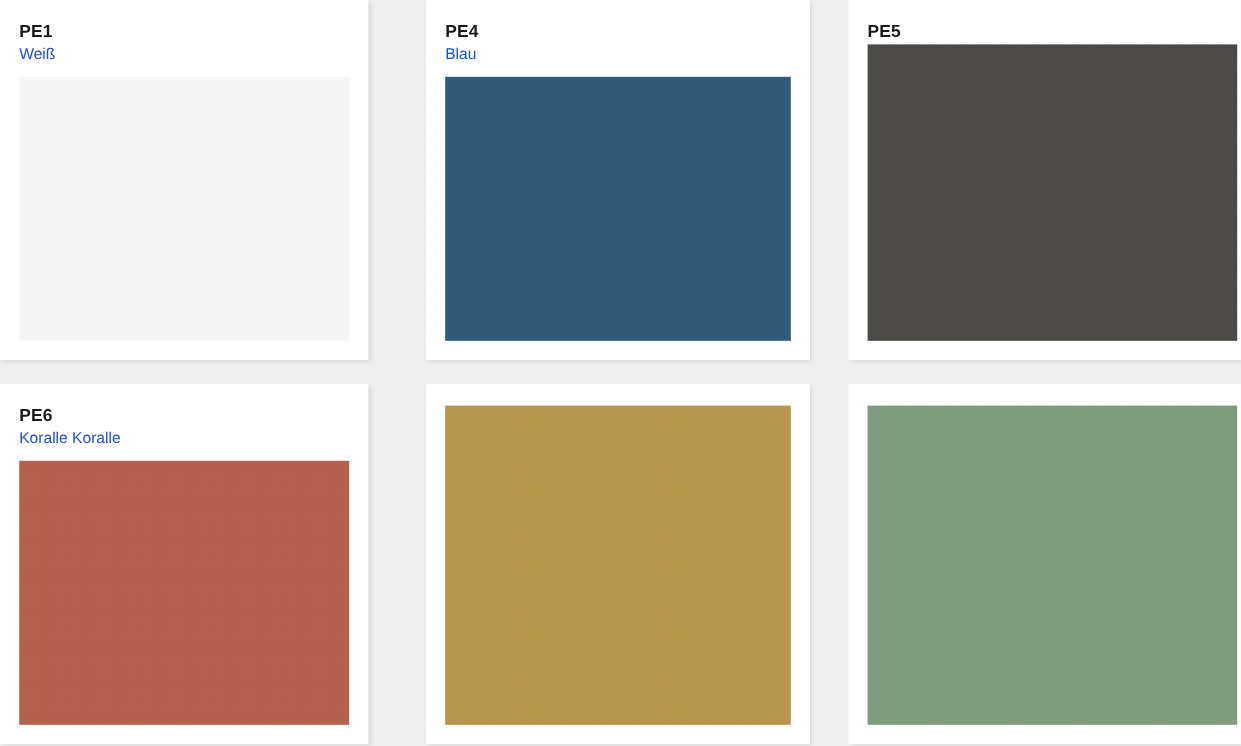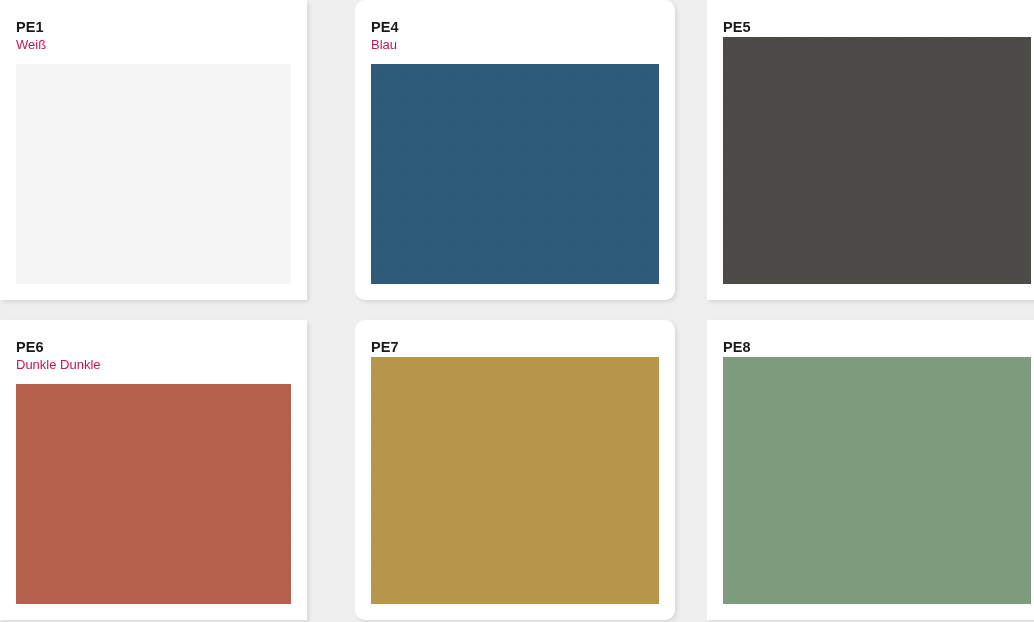--- a/index.html
+++ b/index.html
@@ -31,36 +31,36 @@
     position: relative;
     box-shadow: 2px 2px 4px rgba(0,0,0,0.10);
     padding: 18px 16px 16px 16px;
     display: flex;
     flex-direction: column;
     justify-content: center;
   }
 
   
   .col-1 { width: 307px; }
-  .col-2 { width: 320px; margin-left: 32px; border-radius: 10px; }
+  .col-2 { width: 320px; margin-left: 32px; }
   .col-3 { width: 340px; margin-left: 32px; }
 
   .card-code {
     font-size: 14.5px;
     font-weight: bold;
     color: #1a1a1a;
     line-height: 1.25;
     letter-spacing: 0.1px;
     margin: 0 0 1px 0;
   }
 
   .card-name {
     font-size: 13px;
     font-weight: normal;
-    color: #be185d;
+    color: #1d4ed8;
     line-height: 1.3;
     margin: 0 0 10px 0;
   }
 
   .card-swatch {
     flex: 1 1 auto;
     width: 100%;
     min-height: 0;
   }
 
@@ -90,27 +90,25 @@
     <div class="card-swatch textured" style="background-color: rgb(45, 90, 121);"></div>
   </div>
 
   <div class="swatch-card col-3">
     <div class="card-code">PE5</div>
     <div class="card-swatch textured" style="background-color: rgb(75, 74, 71);"></div>
   </div>
 
   <div class="swatch-card col-1">
     <div class="card-code">PE6</div>
-    <div class="card-name">Dunkle Dunkle</div>
+    <div class="card-name">Koralle Koralle</div>
     <div class="card-swatch textured" style="background-color: rgb(180, 96, 76);"></div>
   </div>
 
   <div class="swatch-card col-2">
-    <div class="card-code">PE7</div>
     <div class="card-swatch textured" style="background-color: rgb(183, 149, 74);"></div>
   </div>
 
   <div class="swatch-card col-3">
-    <div class="card-code">PE8</div>
     <div class="card-swatch textured" style="background-color: rgb(127, 155, 126);"></div>
   </div>
 
 </div>
 
 </body></html>

